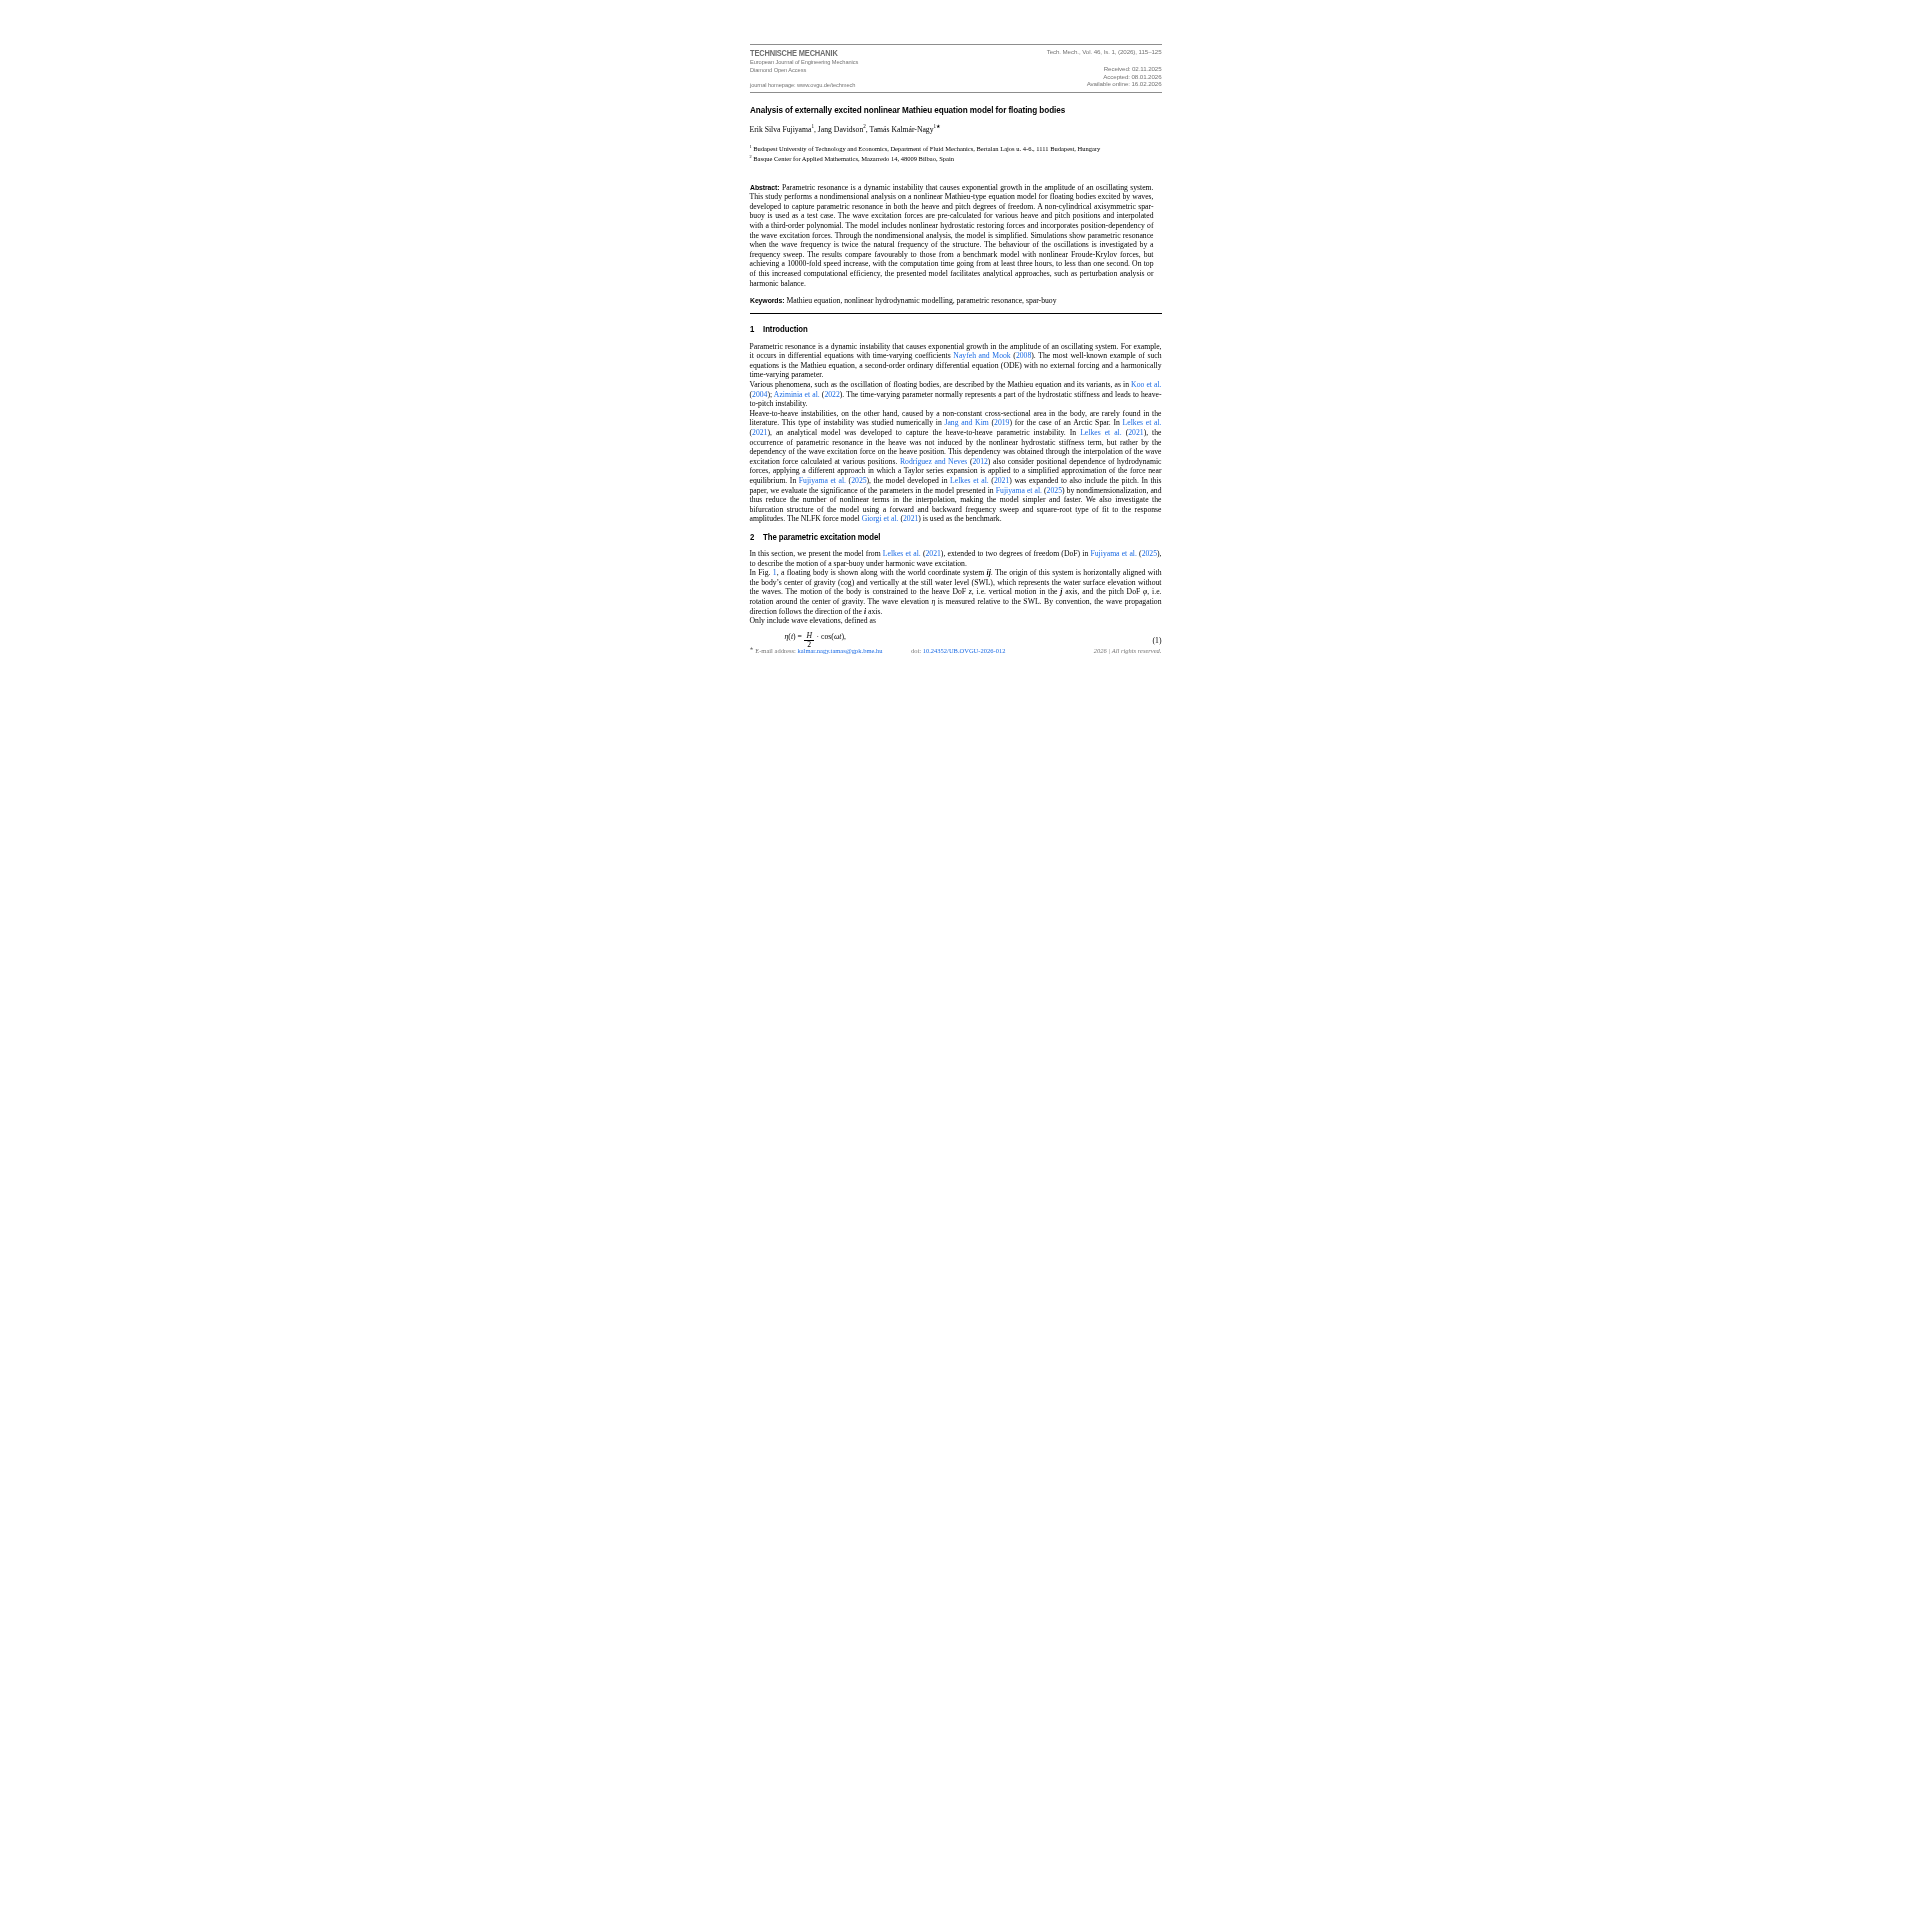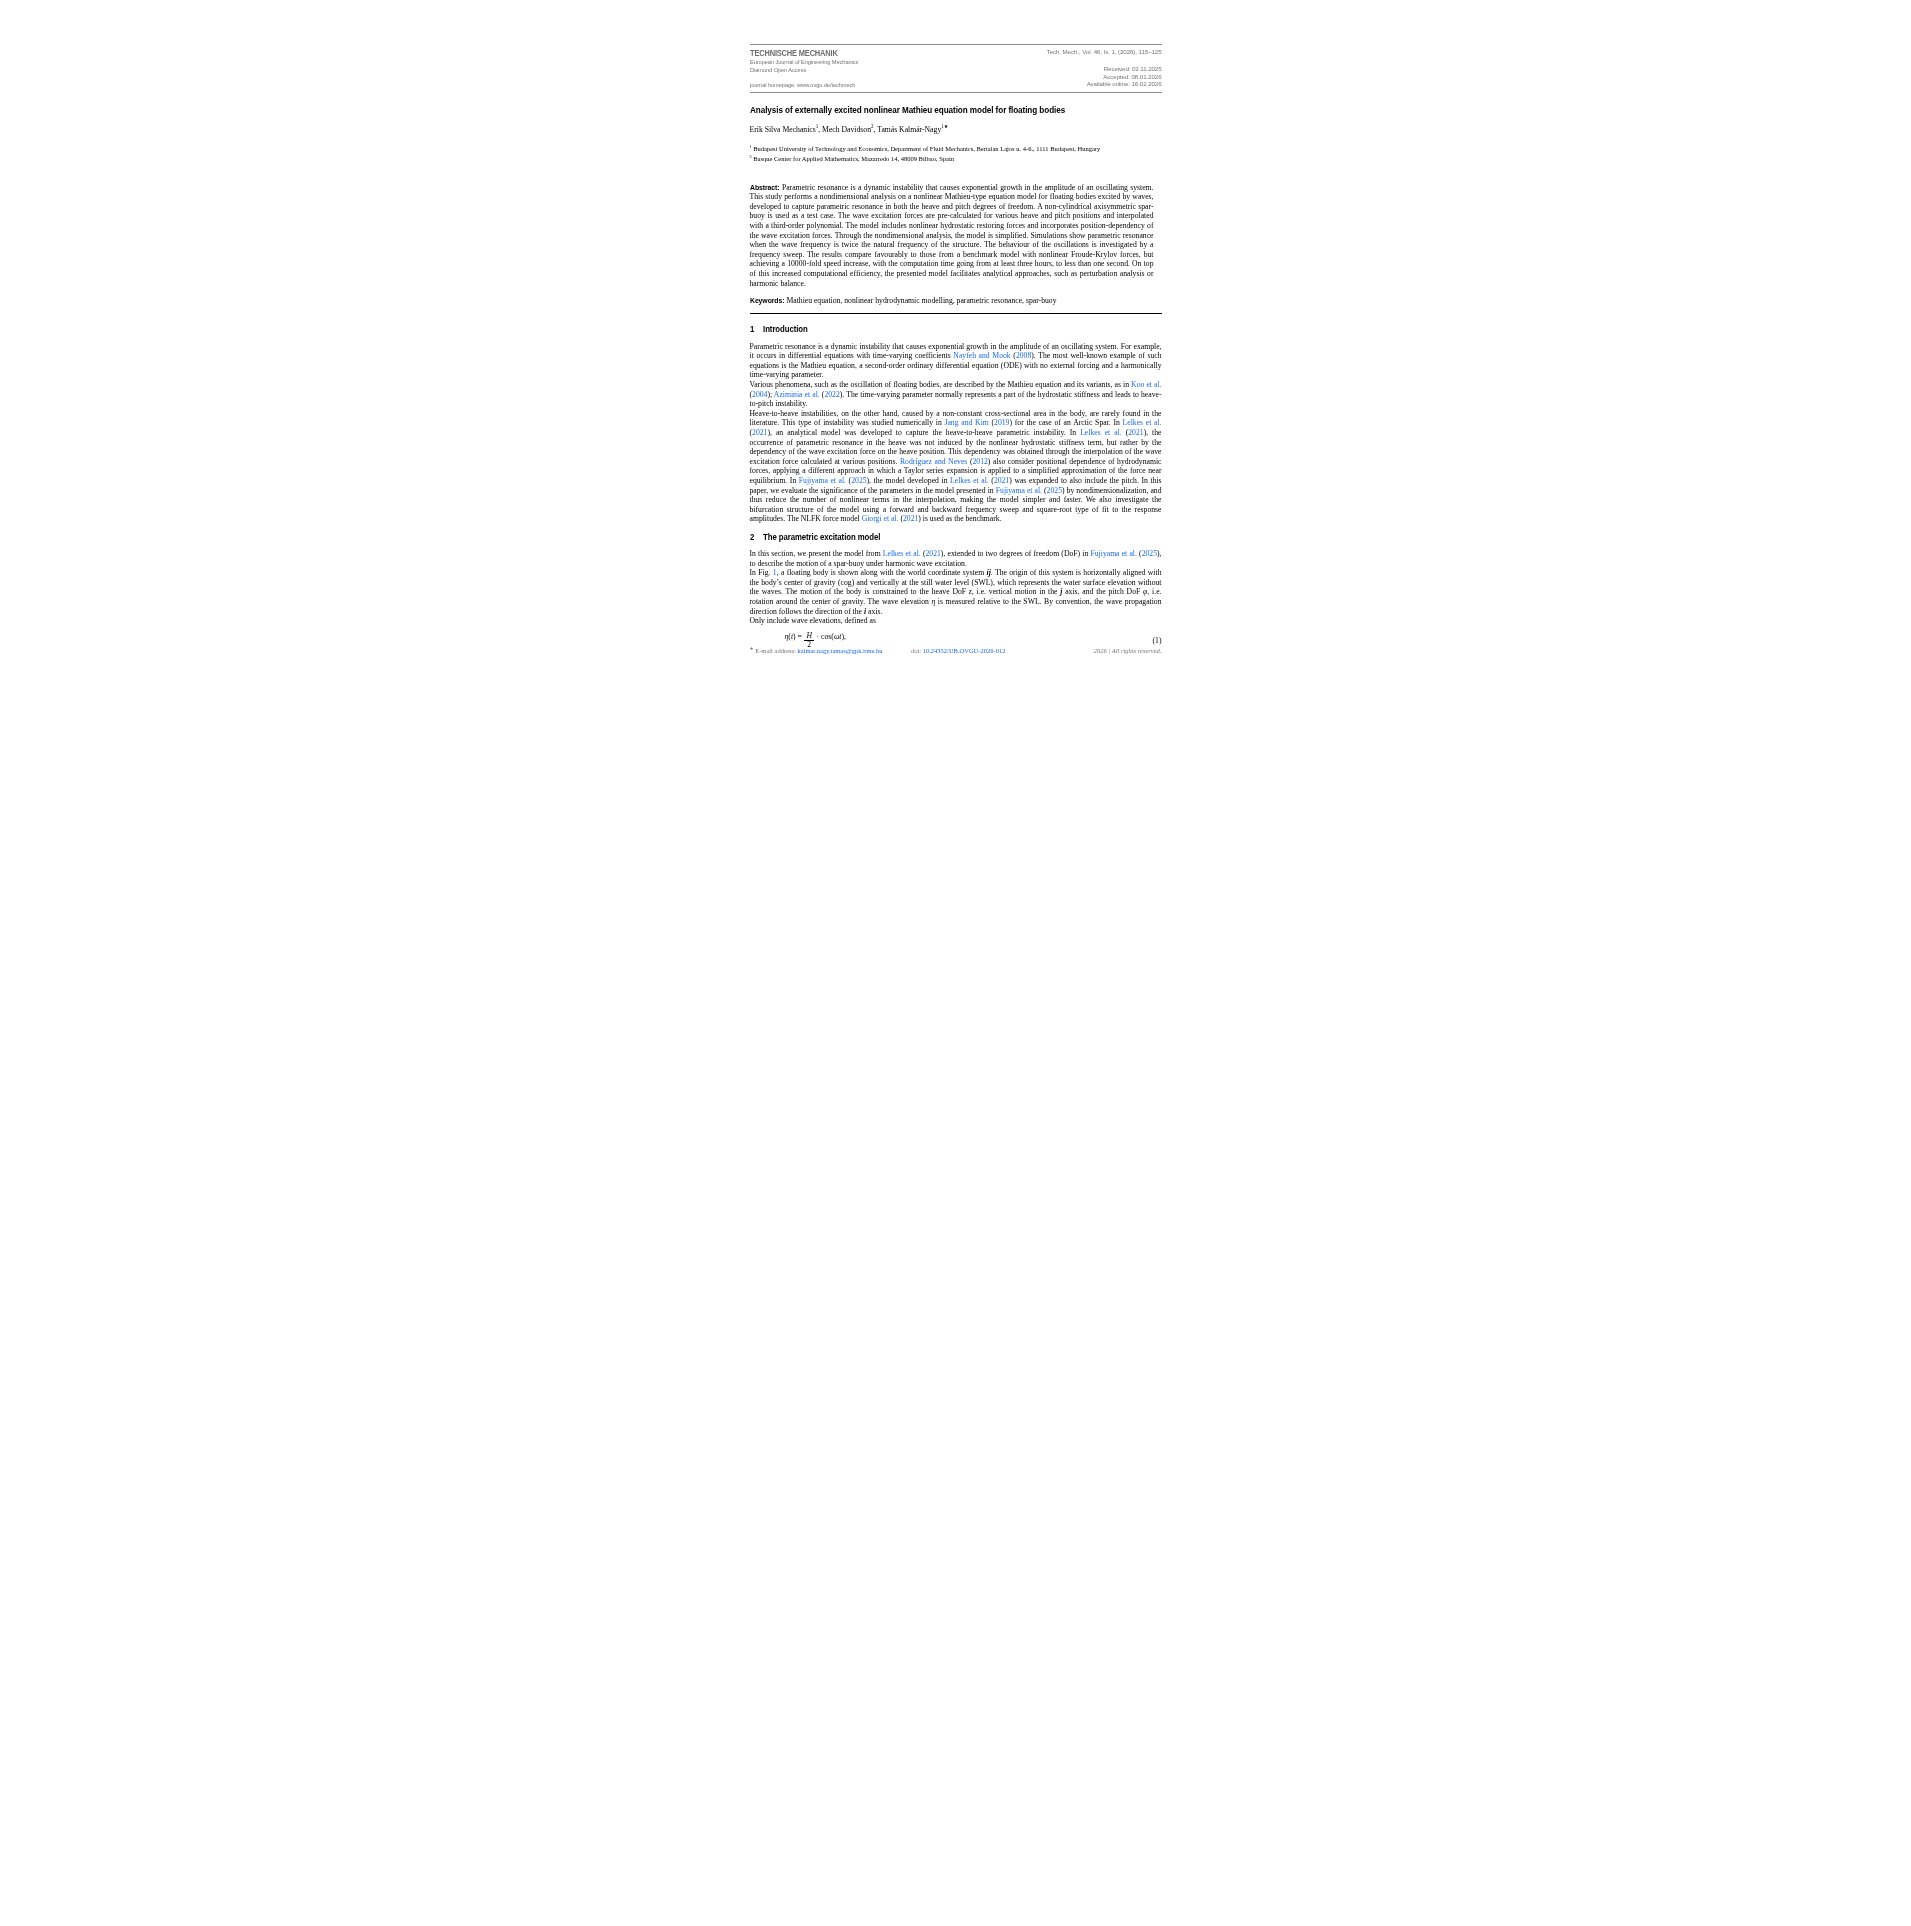--- a/index.html
+++ b/index.html
@@ -86,21 +86,21 @@
       <div>Received: 02.11.2025</div>
       <div>Accepted: 08.01.2026</div>
       <div>Available online: 16.02.2026</div>
     </div>
   </div>
 
   <div class="rule"></div>
 
   <h1 class="title">Analysis of externally excited nonlinear Mathieu equation model for floating bodies</h1>
 
-  <div class="authors"><span>Erik Silva Mechanics</span><span class="s-sup">1</span><span>, Mech Davidson</span><span class="s-sup">2</span><span>, Tamás Kalmár-Nagy</span><span class="s-sup">1★</span></div>
+  <div class="authors"><span>Erik Silva Fujiyama</span><span class="s-sup">1</span><span>, Jang Davidson</span><span class="s-sup">2</span><span>, Tamás Kalmár-Nagy</span><span class="s-sup">1★</span></div>
 
   <div class="affils">
     <div><span class="s-sup">1</span><span> Budapest University of Technology and Economics, Department of Fluid Mechanics, Bertalan Lajos u. 4-6., 1111 Budapest, Hungary</span></div>
     <div><span class="s-sup">2</span><span> Basque Center for Applied Mathematics, Mazarredo 14, 48009 Bilbao, Spain</span></div>
   </div>
 
   <p class="abstract"><span class="lbl abs">Abstract:</span> <span>Parametric resonance is a dynamic instability that causes exponential growth in the amplitude of an oscillating system. This study performs a nondimensional analysis on a nonlinear Mathieu-type equation model for floating bodies excited by waves, developed to capture parametric resonance in both the heave and pitch degrees of freedom. A non-cylindrical axisymmetric spar-buoy is used as a test case. The wave excitation forces are pre-calculated for various heave and pitch positions and interpolated with a third-order polynomial. The model includes nonlinear hydrostatic restoring forces and incorporates position-dependency of the wave excitation forces. Through the nondimensional analysis, the model is simplified. Simulations show parametric resonance when the wave frequency is twice the natural frequency of the structure. The behaviour of the oscillations is investigated by a frequency sweep. The results compare favourably to those from a benchmark model with nonlinear Froude-Krylov forces, but achieving a 10000-fold speed increase, with the computation time going from at least three hours, to less than one second. On top of this increased computational efficiency, the presented model facilitates analytical approaches, such as perturbation analysis or harmonic balance.</span></p>
 
   <p class="keywords"><span class="lbl kw">Keywords:</span> <span>Mathieu equation, nonlinear hydrodynamic modelling, parametric resonance, spar-buoy</span></p>
 

